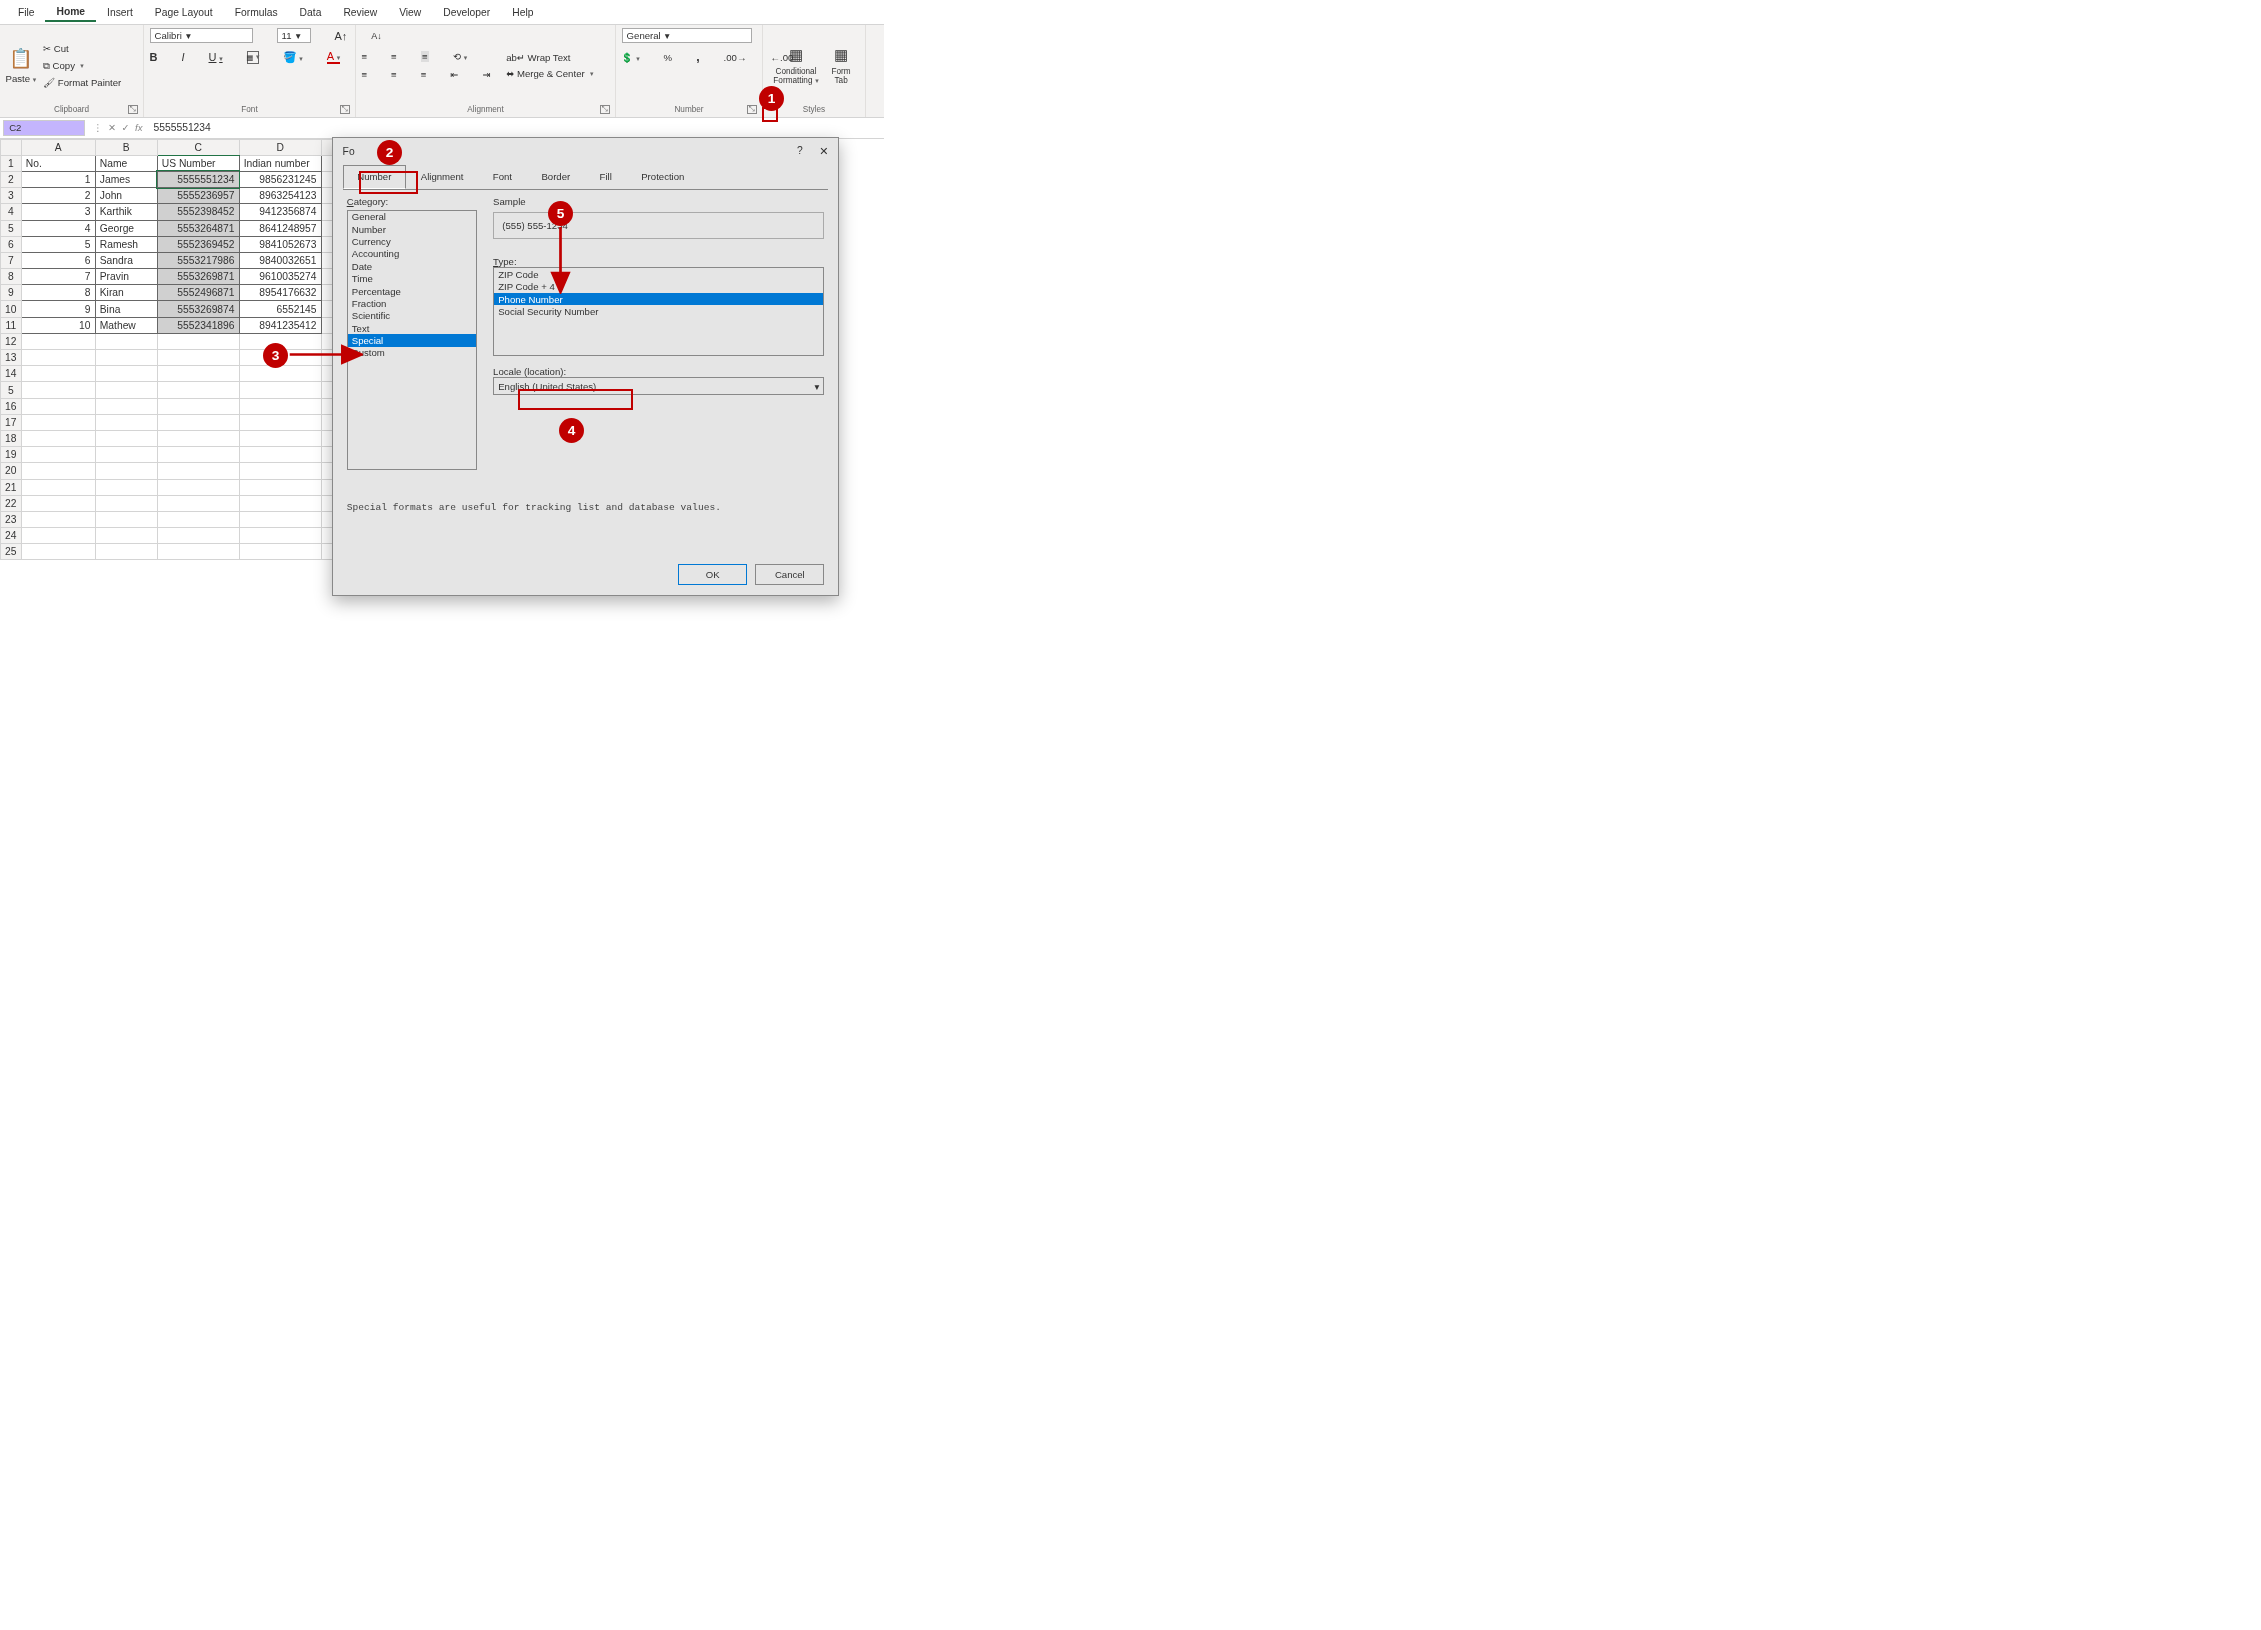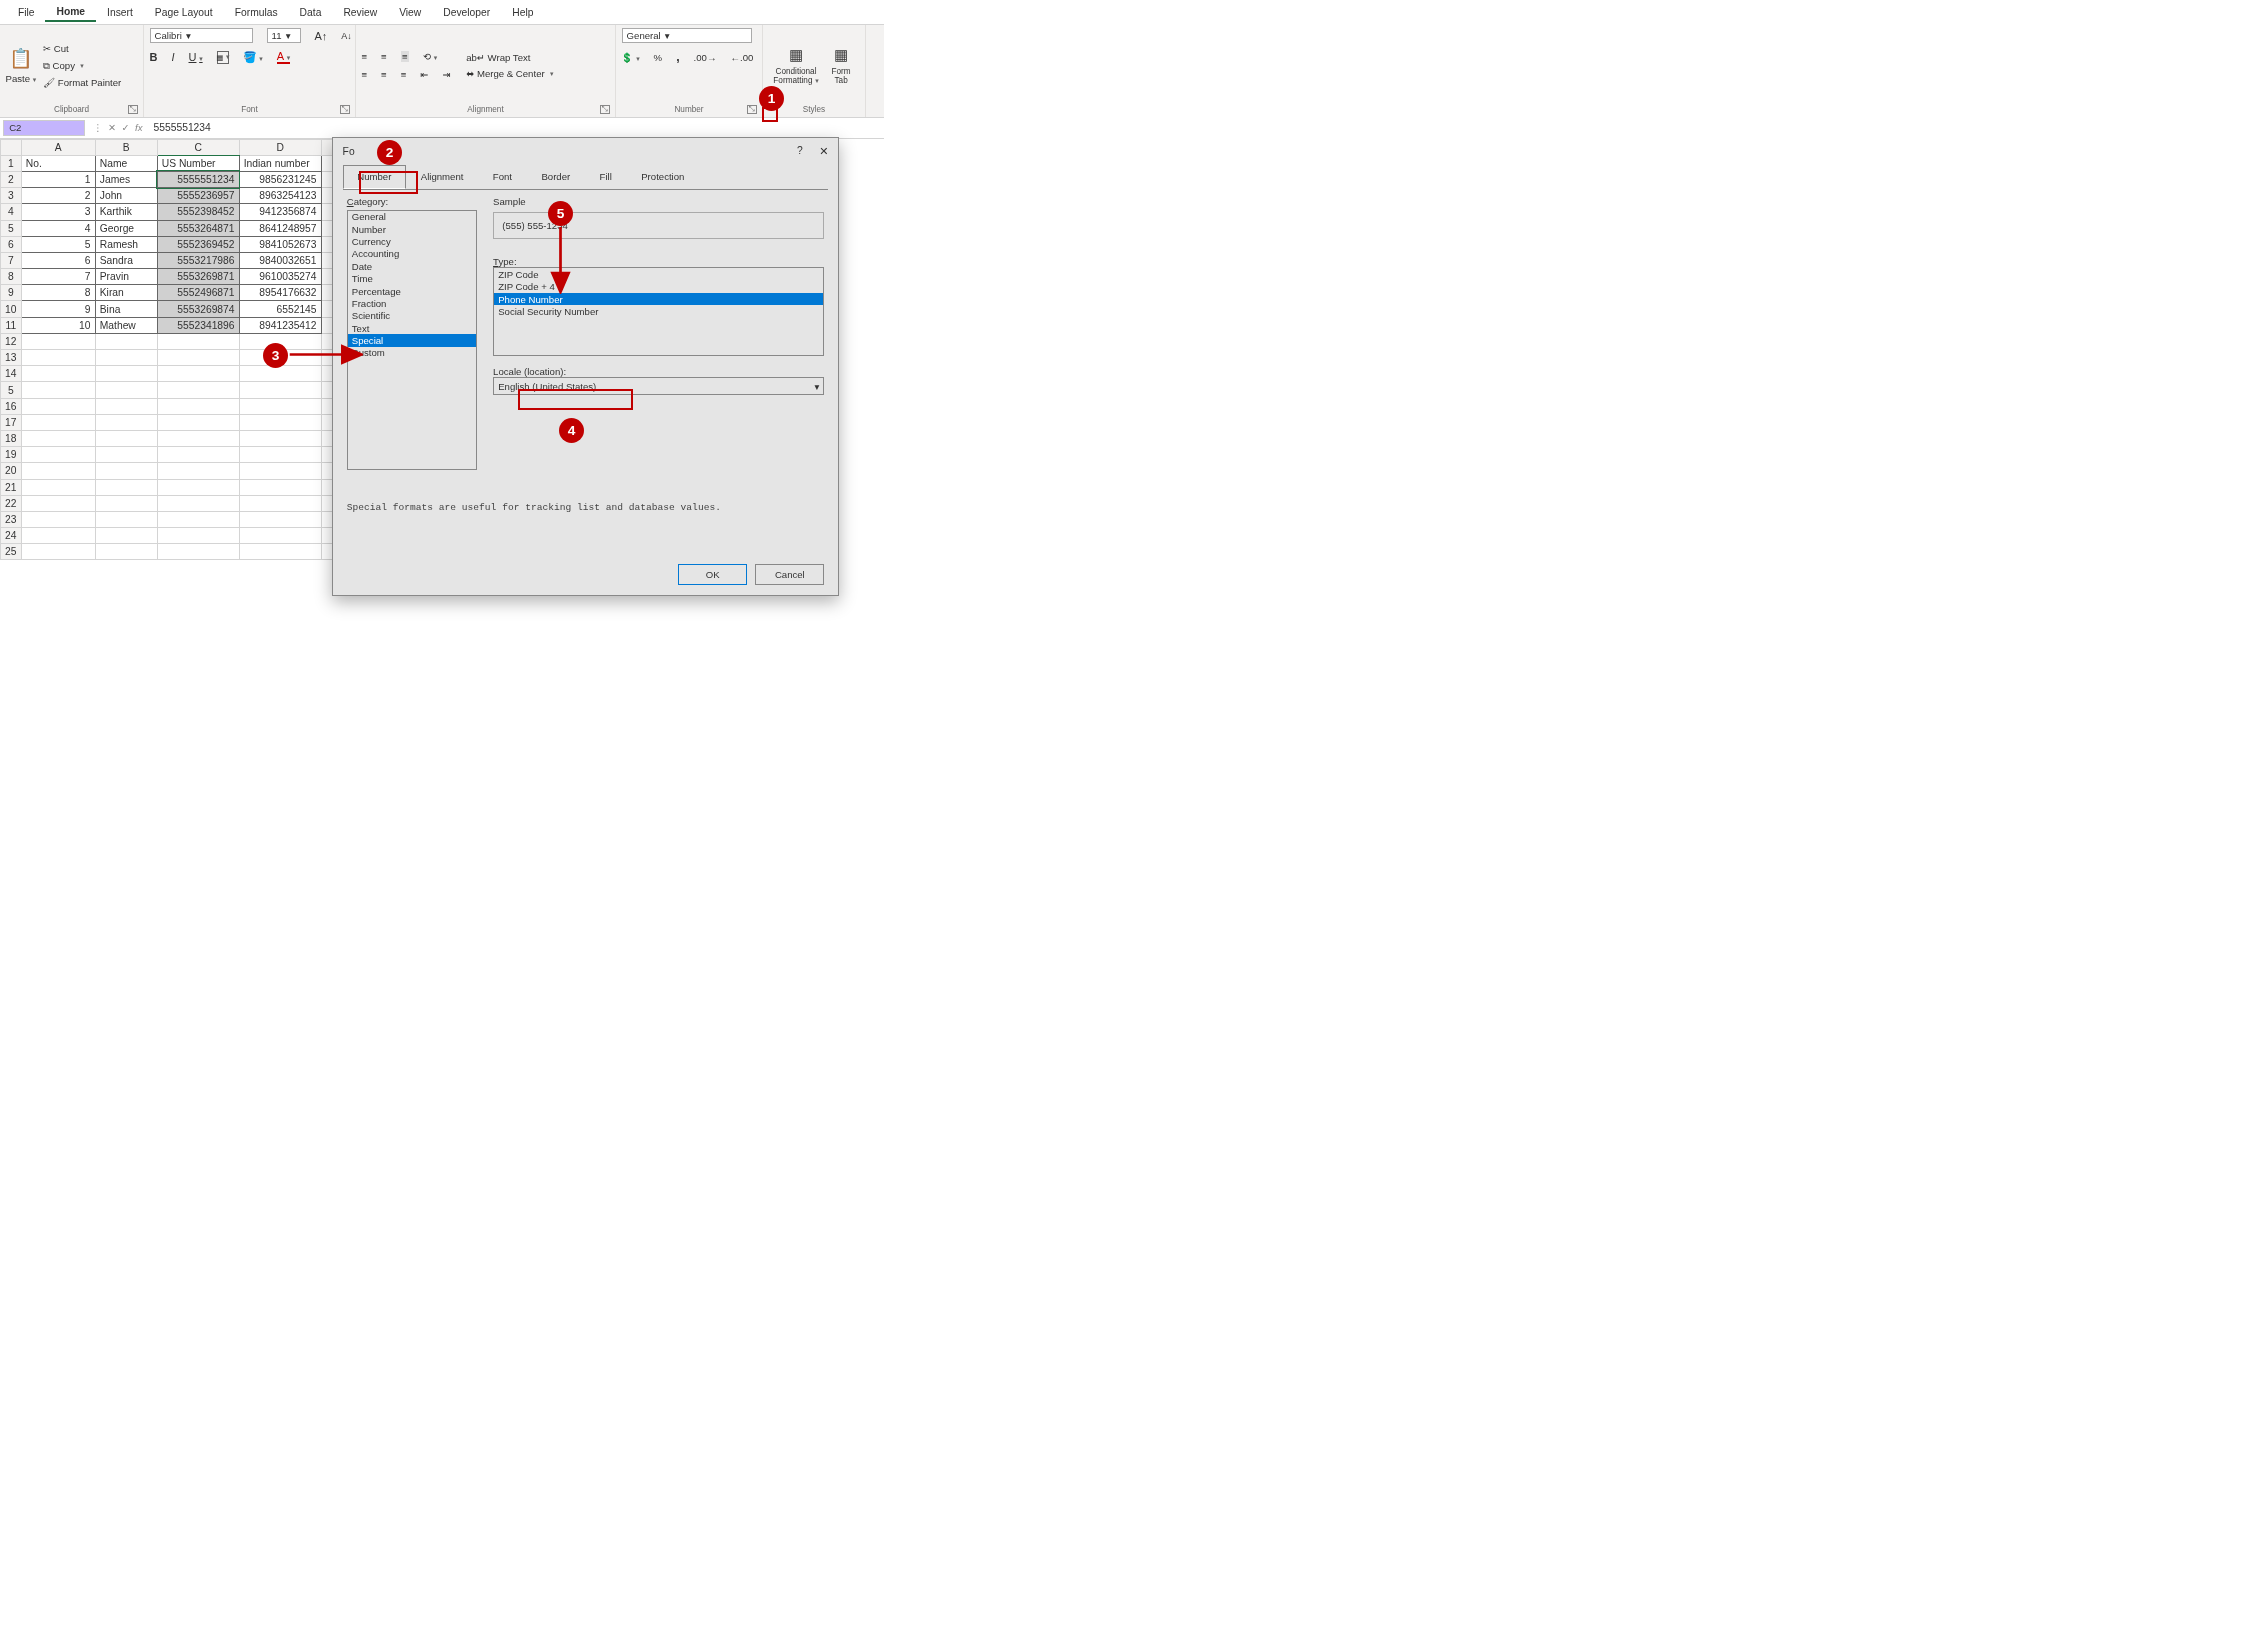--- a/index.html
+++ b/index.html
@@ -63,21 +63,21 @@
   .desc-text { position:absolute; bottom:82px; left:13.7px; right:13.7px; font-size:9.6px; color:#444;font-family:Liberation Mono, monospace; }
 
   
   .callout { position:absolute; background:#c00000; color:#fff; width:25px; height:25px; border-radius:50%; display:flex; align-items:center;justify-content:center; font-weight:bold; font-size:13.7px; z-index:50; }
   .red-box { position:absolute; border:2.1px solid #c00000; z-index:40; pointer-events:none; }
   .arrow { position:absolute; z-index:45; }
   .arrow-right svg, .arrow-down svg { display:block; }
 
   .dropdown { display:inline-flex; align-items:center; border:0.7px solid #aaa; background:#fff; padding:1.4px 4.1px; gap:4.1px; font-size:9.6px; }
   .caret::after { content:"▾"; font-size:6.9px; margin-left:2.7px; color:#666; }
-  .sm-gap { gap:14px; }
+  .sm-gap { gap:24px; }
 </style>
 </head>
 <body>
 
 <div class="menu-tabs">
   <div class="menu-tab">File</div>
   <div class="menu-tab active">Home</div>
   <div class="menu-tab">Insert</div>
   <div class="menu-tab">Page Layout</div>
   <div class="menu-tab">Formulas</div>

